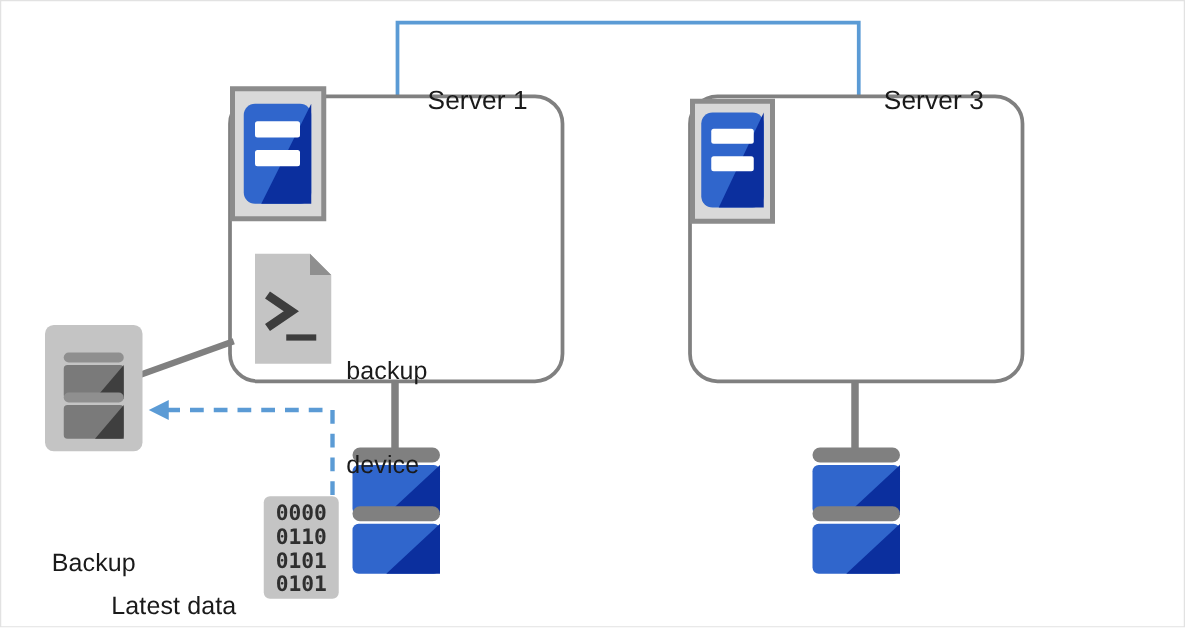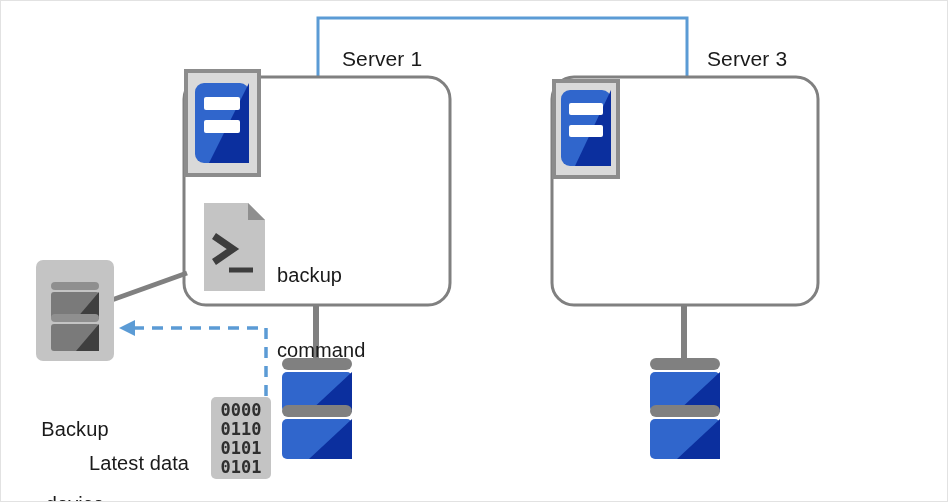--- a/index.html
+++ b/index.html
@@ -26,20 +26,21 @@
     width: 948px;
     height: 502px;
   }
   .lbl {
     position: absolute;
     color: #1a1a1a;
     font-size: 21px;
     line-height: 26px;
     white-space: pre;
     letter-spacing: 0.1px;
+    margin-top: 22px;
   }
   #server1-label { left: 341px; top: 45px; }
   #server2-label { left: 706px; top: 45px; }
   #backup-cmd-label {
     left: 276px; top: 212px;
     font-size: 20px; line-height: 25px;
   }
   #backup-device-label {
     left: 30px; top: 366px;
     font-size: 20px; line-height: 25px;
@@ -156,21 +157,21 @@
       <text x="240" y="472" text-anchor="middle" font-family="DejaVu Sans Mono, monospace" font-size="17" font-weight="bold" fill="#2f2f2f">0101</text>
     </g>
   </svg>
 
   <div class="lbl" id="server1-label">Server 1</div>
 
   <div class="lbl" id="server2-label">Server 3</div>
 
   <div class="lbl" id="backup-cmd-label">
     <div>backup</div>
-    <div>command</div>
+    <div>device</div>
   </div>
 
   <div class="lbl" id="backup-device-label">
     <div>Backup</div>
     <div>device</div>
   </div>
 
   <div class="lbl" id="latest-data-label">Latest data</div>
 
 </div>

